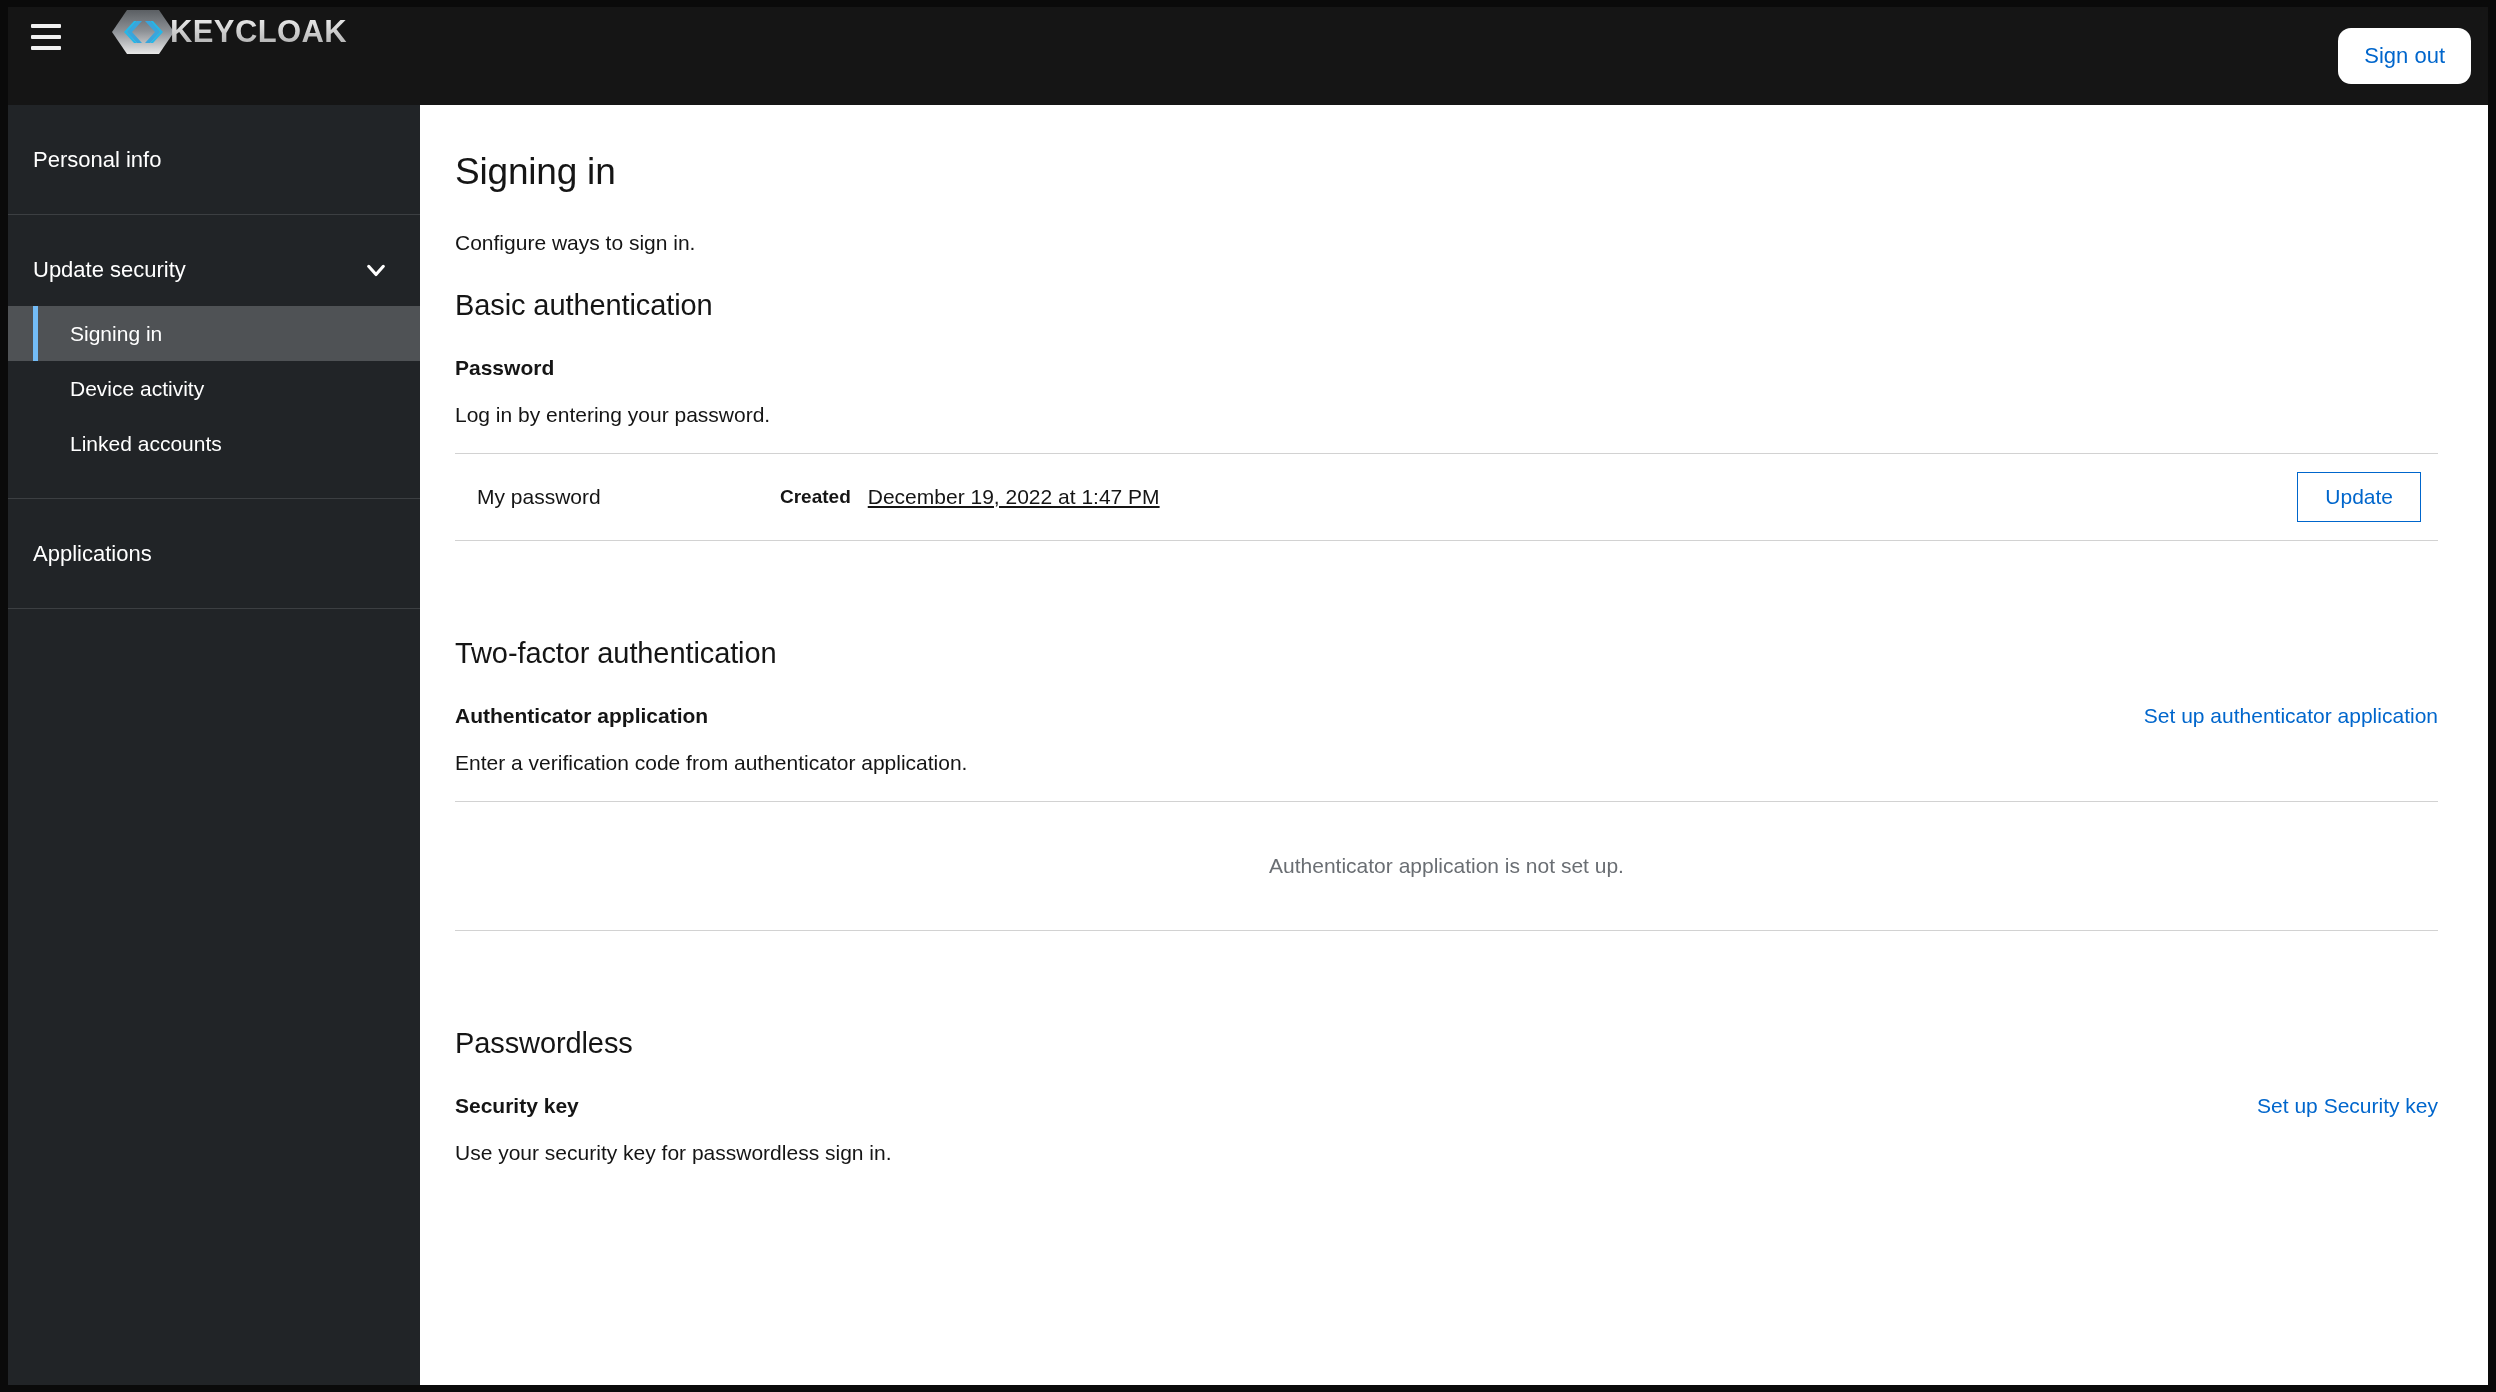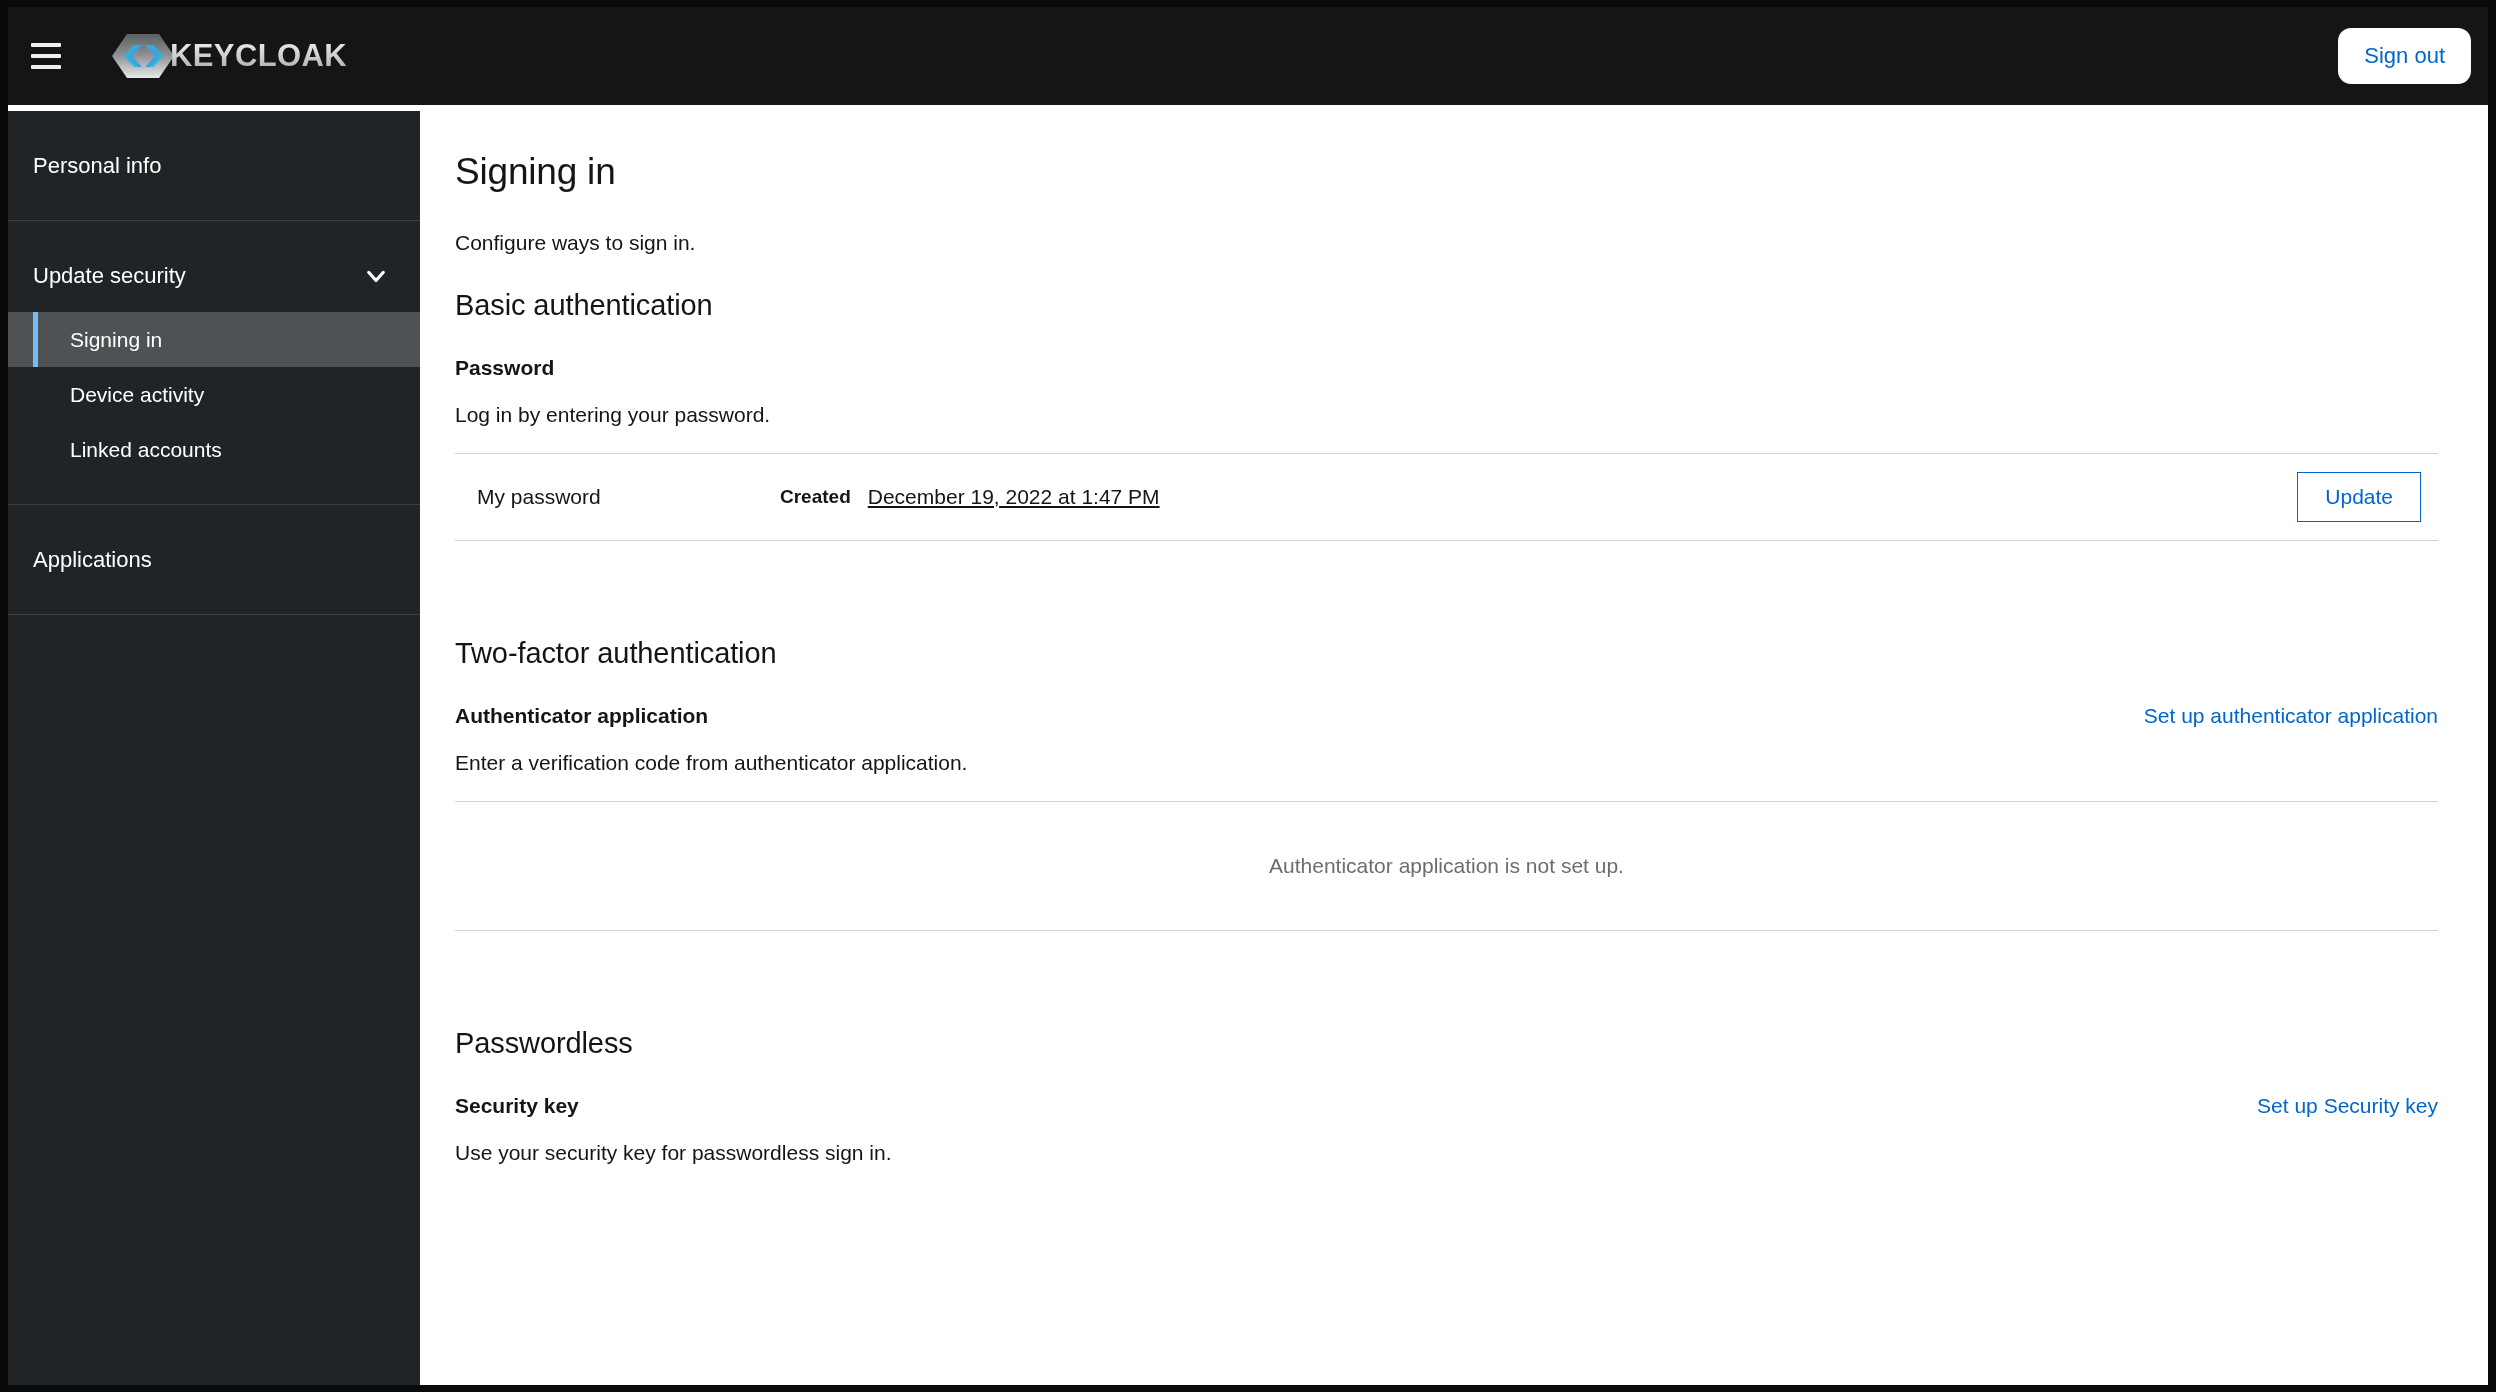--- a/index.html
+++ b/index.html
@@ -23,21 +23,21 @@
   }
 
   
   .masthead {
     position: absolute;
     left: 0; top: 0;
     width: 2480px;
     height: 98px;
     background: #151515;
     display: flex;
-    align-items: center;
+    align-items: flex-start;
   }
 
   .hamburger-btn {
     width: 60px;
     height: 60px;
     margin-left: 8px;
     display: flex;
     flex-direction: column;
     justify-content: center;
     align-items: center;
@@ -87,21 +87,21 @@
     font-size: 22px;
     font-family: "Liberation Sans", sans-serif;
     cursor: pointer;
     line-height: 56px;
   }
 
   
   .sidebar {
     position: absolute;
     left: 0;
-    top: 104px;
+    top: 98px;
     width: 412px;
     height: 1280px;
     background: #212427;
   }
   .nav-group { position: relative; }
   .nav-divider {
     height: 1px;
     background: #3c3f42;
     width: 100%;
   }

